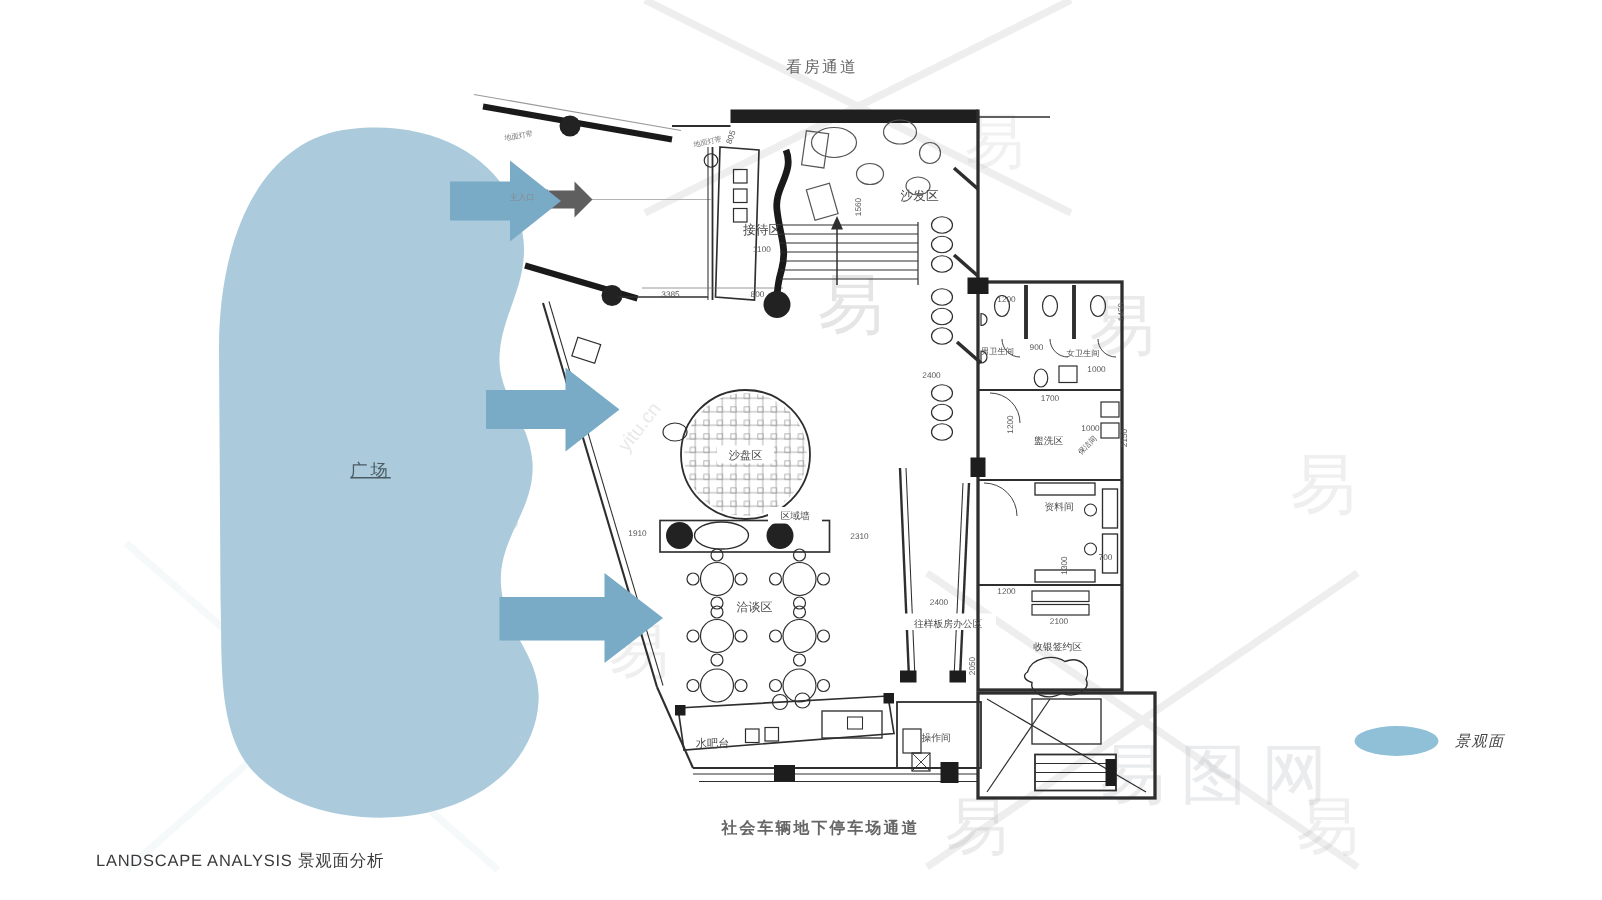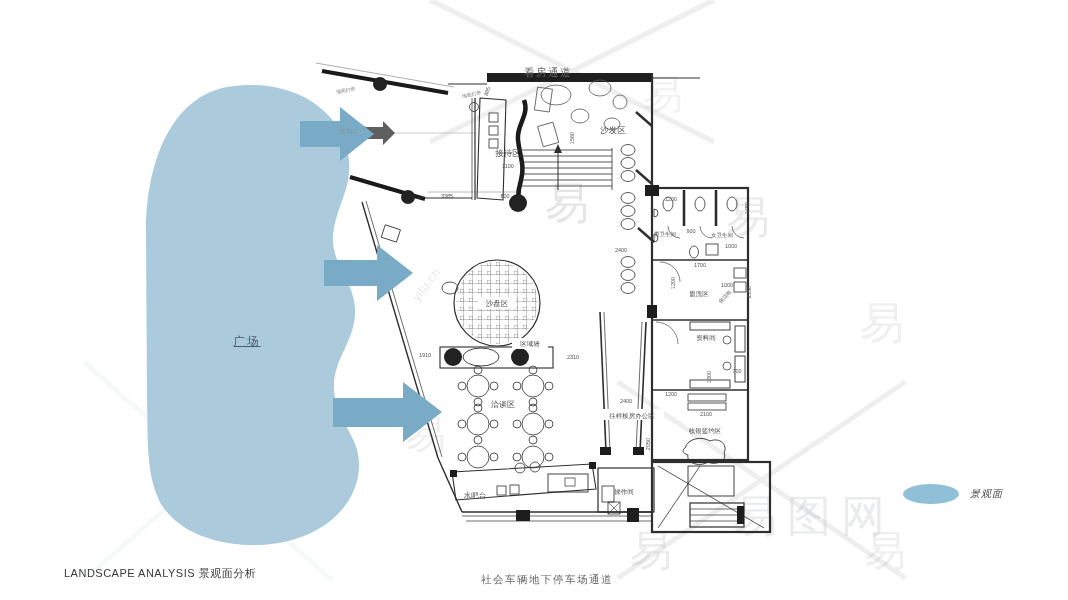--- a/index.html
+++ b/index.html
@@ -1,21 +1,21 @@
 <!DOCTYPE html>
 <html><head>
 <meta charset="utf-8">
 <style>
   html,body{margin:0;padding:0;background:#fff;}
   .page{position:relative;width:1068px;height:600px;background:#fff;overflow:hidden;
         font-family:"Liberation Sans","DejaVu Sans",sans-serif;}
   .page svg{position:absolute;left:0;top:0;}
-  .abs-label{position:absolute;transform:translateX(-50%);white-space:nowrap;margin-top:28px;}
+  .abs-label{position:absolute;transform:translateX(-50%);white-space:nowrap;}
   .top-corridor-label{left:548px;top:38px;font-size:10.5px;color:#666;letter-spacing:1.5px;}
-  .bottom-corridor-label{left:547px;top:545px;font-size:10.5px;color:#666;letter-spacing:1.5px;}
+  .bottom-corridor-label{left:547px;top:545px;font-size:10.5px;color:#666;letter-spacing:1.5px;font-weight:bold;}
   .plaza-label{left:247px;top:306px;font-size:11.5px;color:#4c5b64;letter-spacing:2px;text-decoration:underline;}
   .legend{position:absolute;left:903px;top:484px;display:flex;align-items:center;gap:11px;font-style:italic;}
   .legend-swatch{display:inline-block;width:56px;height:20px;border-radius:50%;}
   .legend-label{font-size:10px;color:#444;letter-spacing:1px;}
   .title{position:absolute;left:36px;top:566px;font-size:11px;color:#3a3a3a;letter-spacing:0.5px;padding-left:28px;}
 </style>
 </head>
 <body>
 
 <div class="page">

